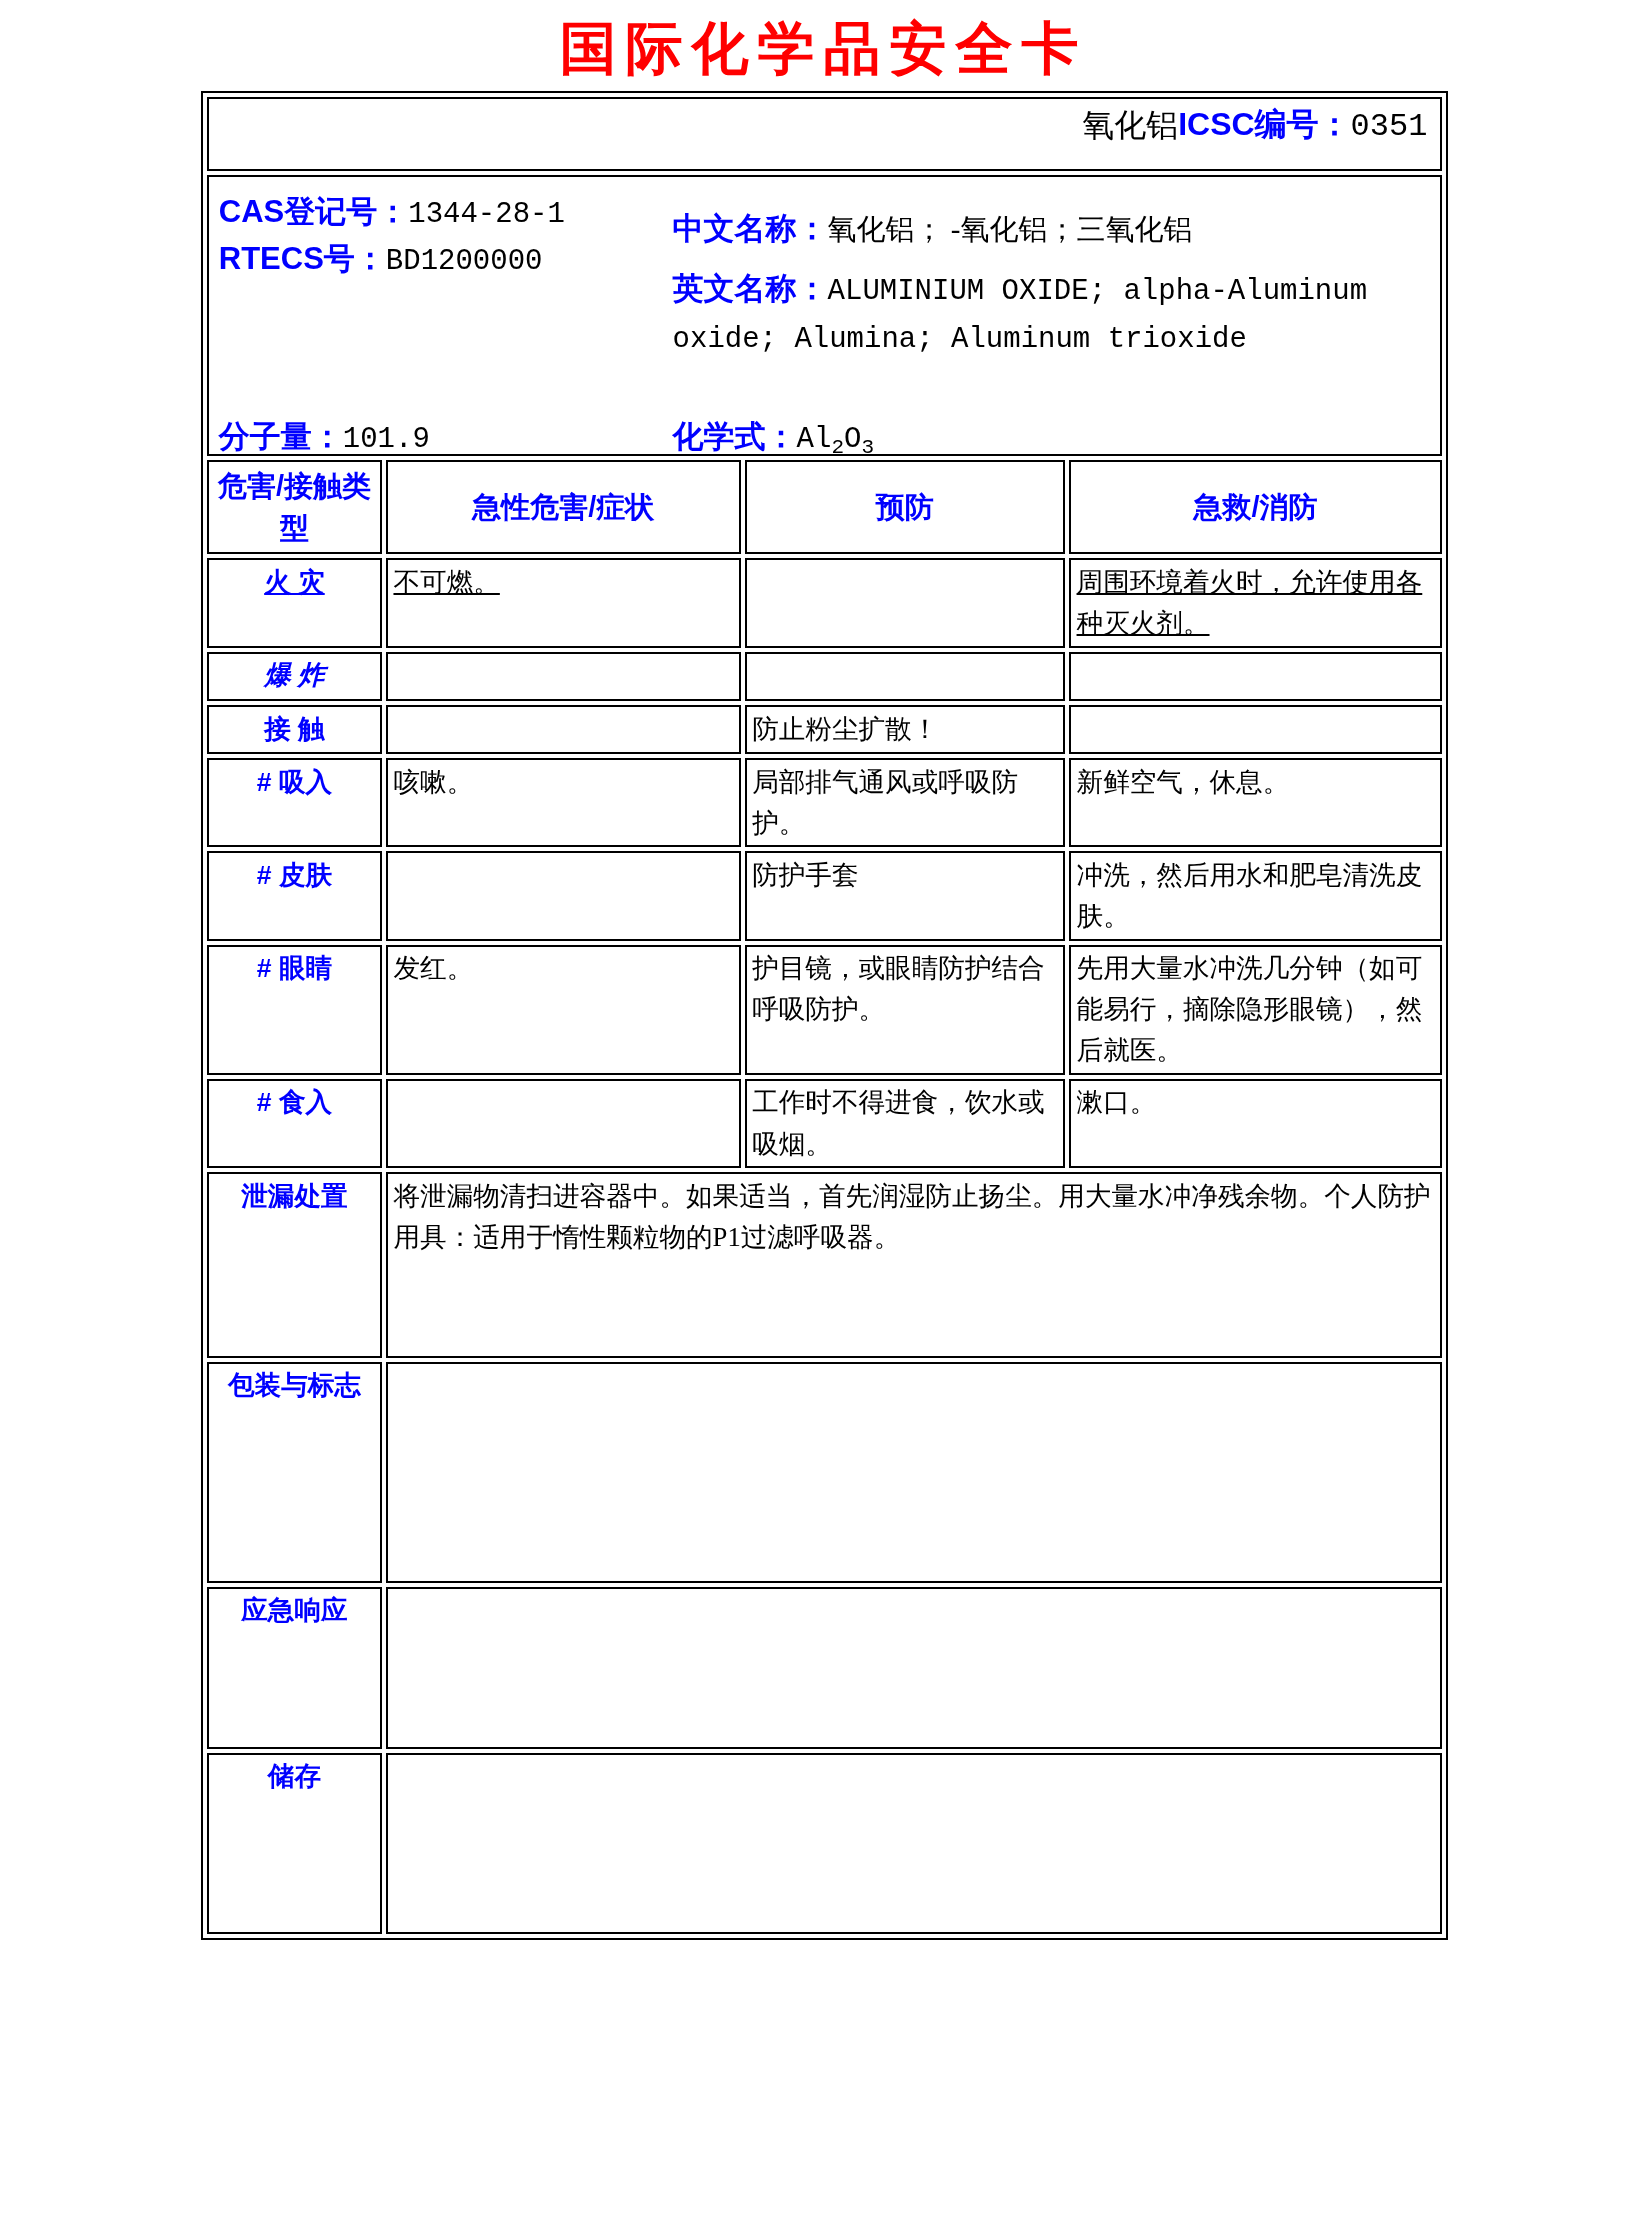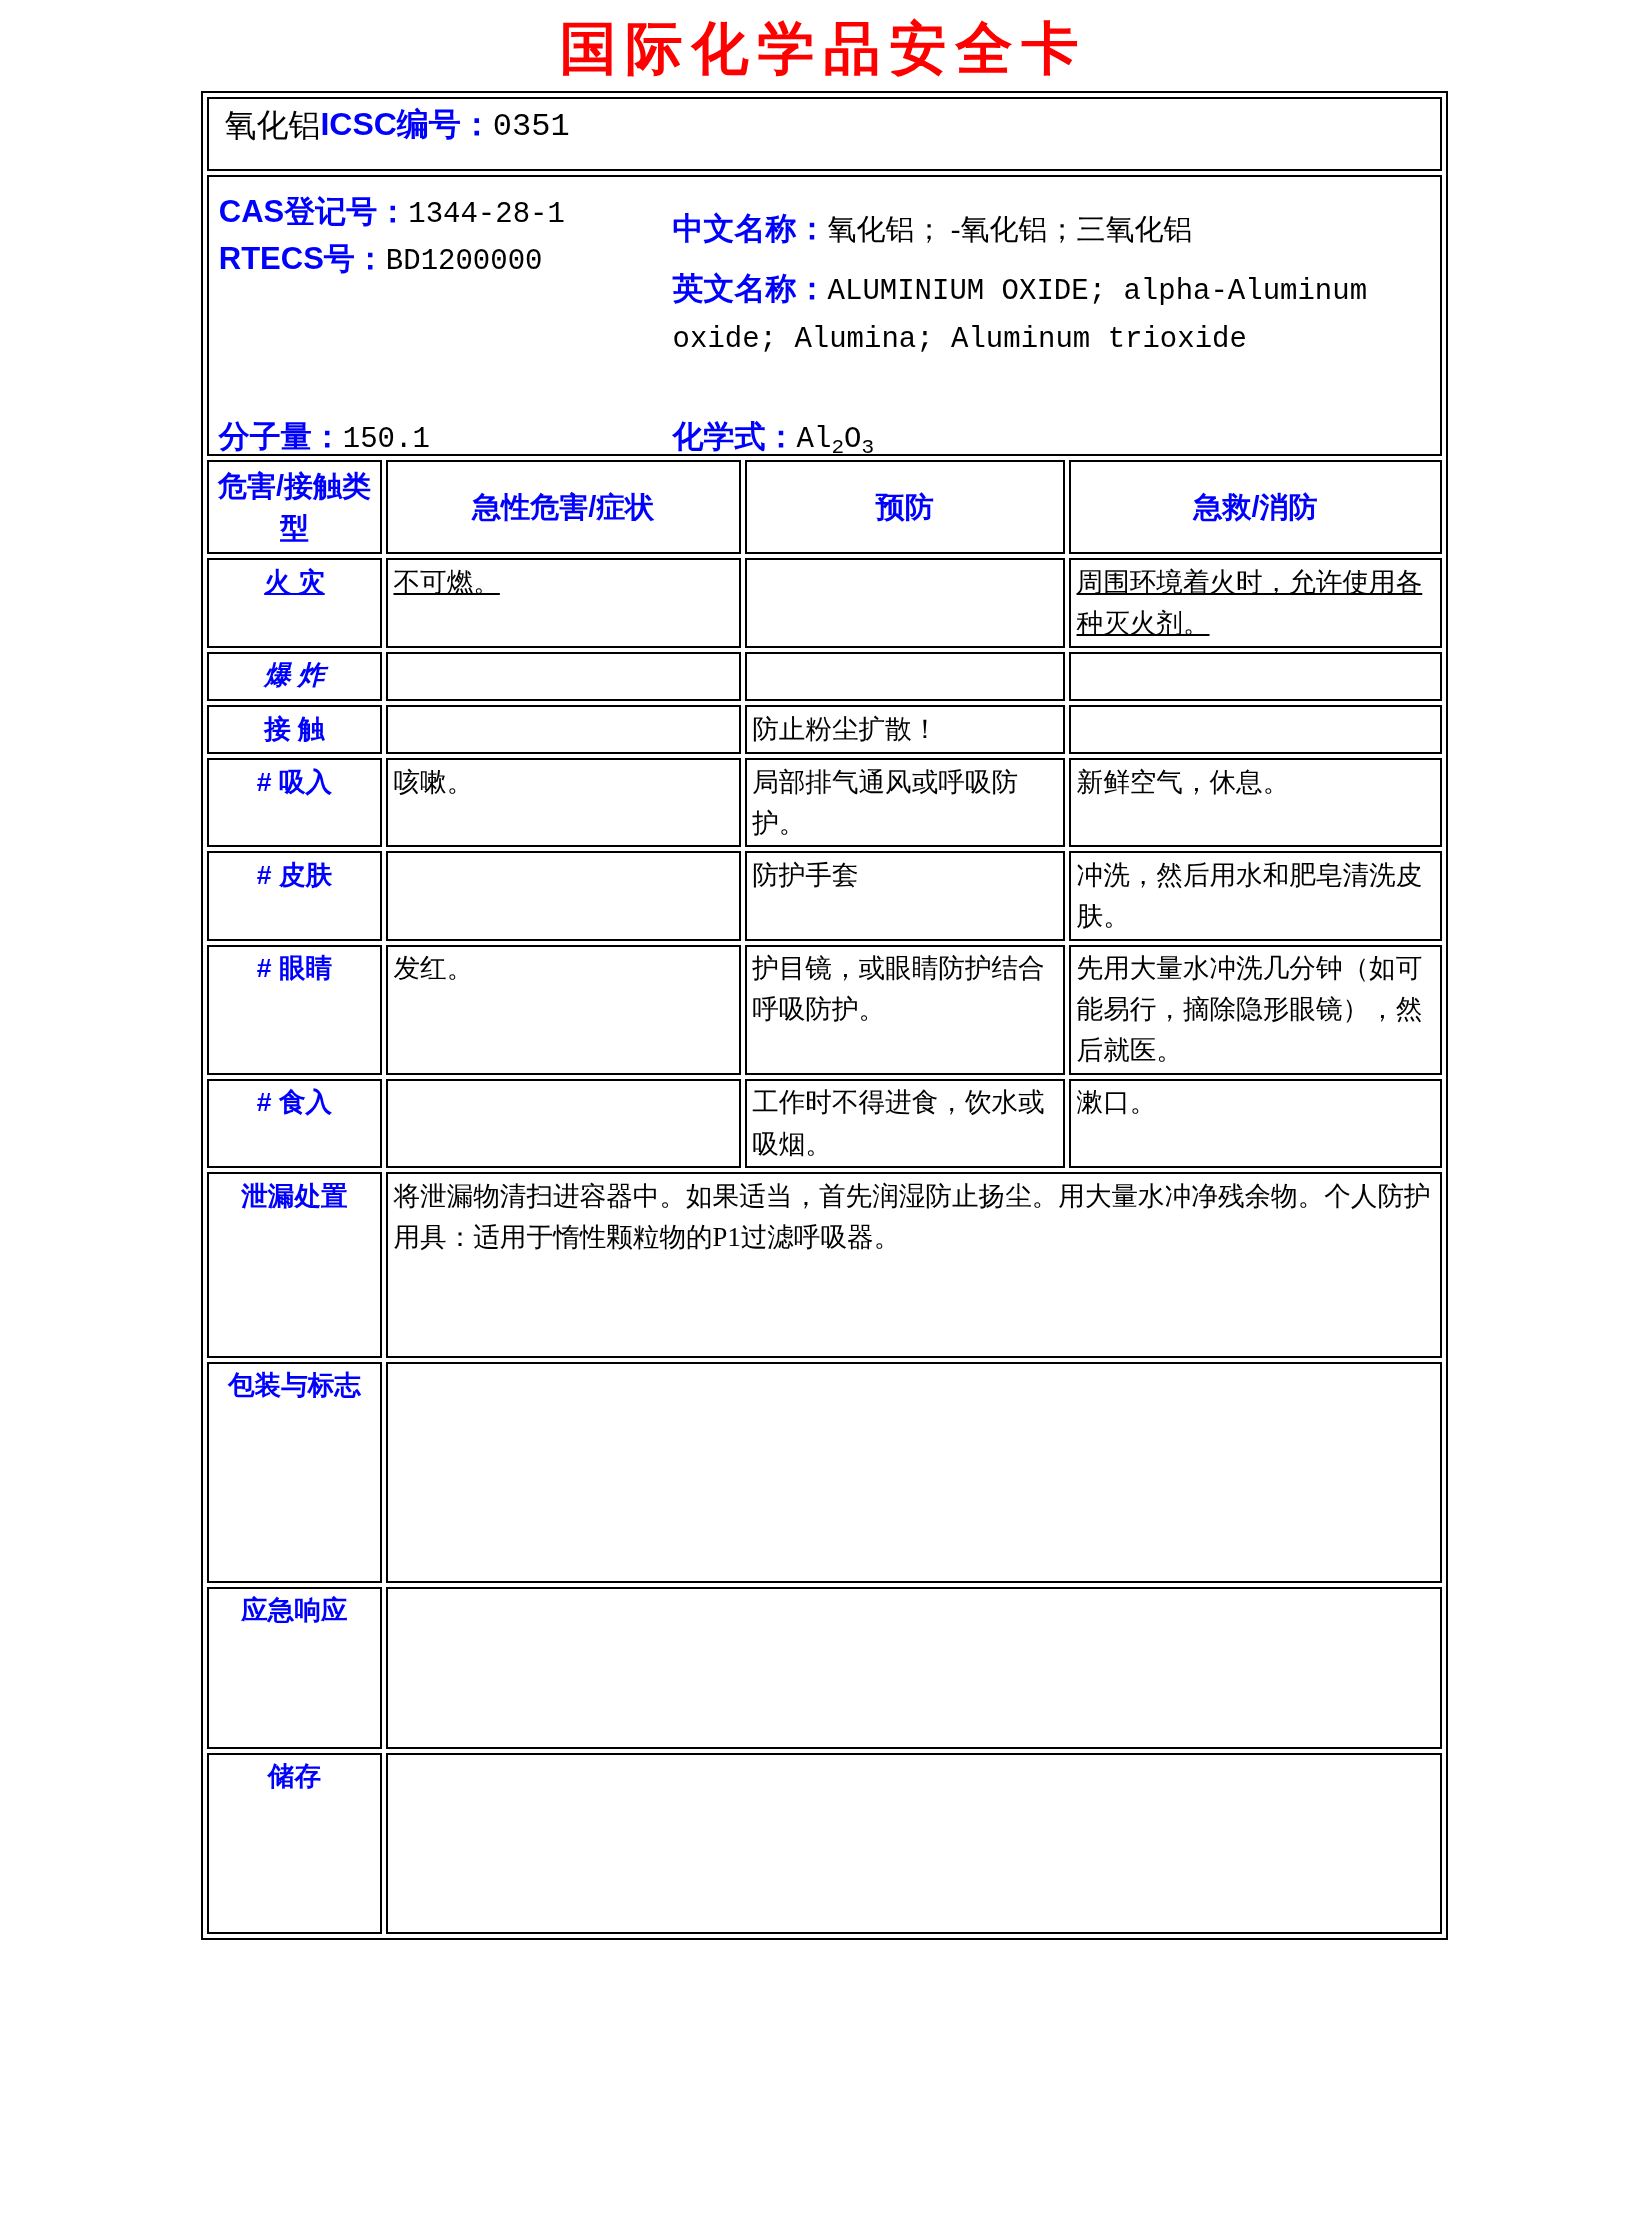--- a/index.html
+++ b/index.html
@@ -69,21 +69,21 @@
   tr.r-pack   > td { height: 214px; }
   tr.r-emerg  > td { height: 155px; }
   tr.r-store  > td { height: 175px; }
 
   
   td.name-cell {
     vertical-align: middle;
   }
   .name-flex {
     display: flex;
-    justify-content: flex-start;
+    justify-content: flex-end;
     align-items: center;
     padding: 0 7px 0 9.8px;
   }
   .substance-name {
     font-size: 32px;
     color: #000000;
   }
   .icsc-wrap { white-space: nowrap; }
   .icsc-label {
     font-size: 32px;
@@ -175,21 +175,21 @@
     </td>
   </tr>
 
   <tr class="r-info">
     <td colspan="4">
       <div class="info-wrap">
         <div class="info-item pos-cas"><span class="blue-label">CAS登记号：</span><span class="info-value mono">1344-28-1</span></div>
         <div class="info-item pos-rtecs"><span class="blue-label">RTECS号：</span><span class="info-value mono">BD1200000</span></div>
         <div class="info-item pos-cn"><span class="blue-label">中文名称：</span><span class="info-value">氧化铝；  -氧化铝；三氧化铝</span></div>
         <div class="info-item pos-en"><span class="blue-label">英文名称：</span><span class="info-value mono">ALUMINIUM OXIDE; alpha-Aluminum oxide; Alumina; Aluminum trioxide</span></div>
-        <div class="info-item pos-mw"><span class="blue-label">分子量：</span><span class="info-value mono">150.1</span></div>
+        <div class="info-item pos-mw"><span class="blue-label">分子量：</span><span class="info-value mono">101.9</span></div>
         <div class="info-item pos-formula"><span class="blue-label">化学式：</span><span class="formula-part mono">Al</span><sub class="formula-sub mono">2</sub><span class="formula-part mono">O</span><sub class="formula-sub mono">3</sub></div>
       </div>
     </td>
   </tr>
 
   <tr class="r-head">
     <td>危害/接触类型</td>
     <td>急性危害/症状</td>
     <td>预防</td>
     <td>急救/消防</td>

